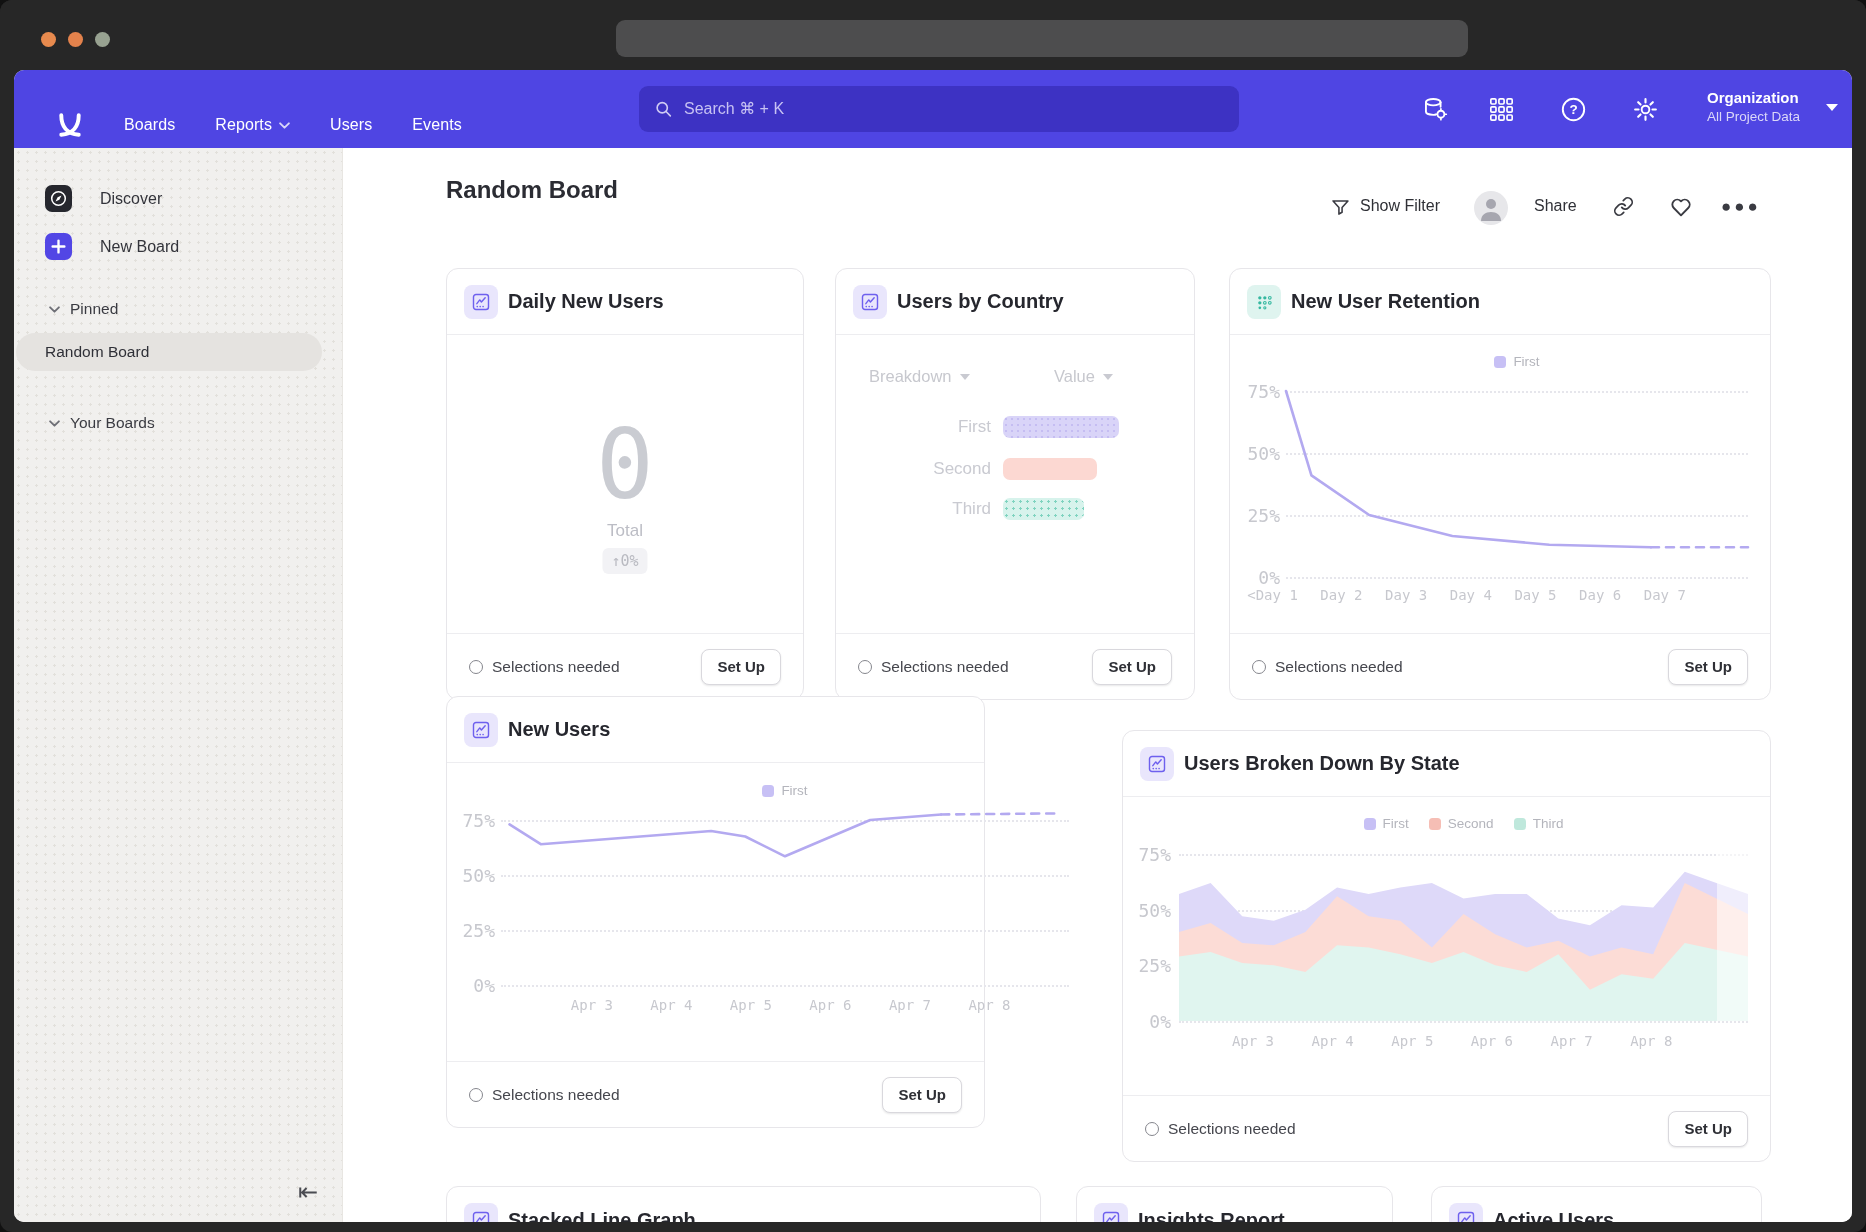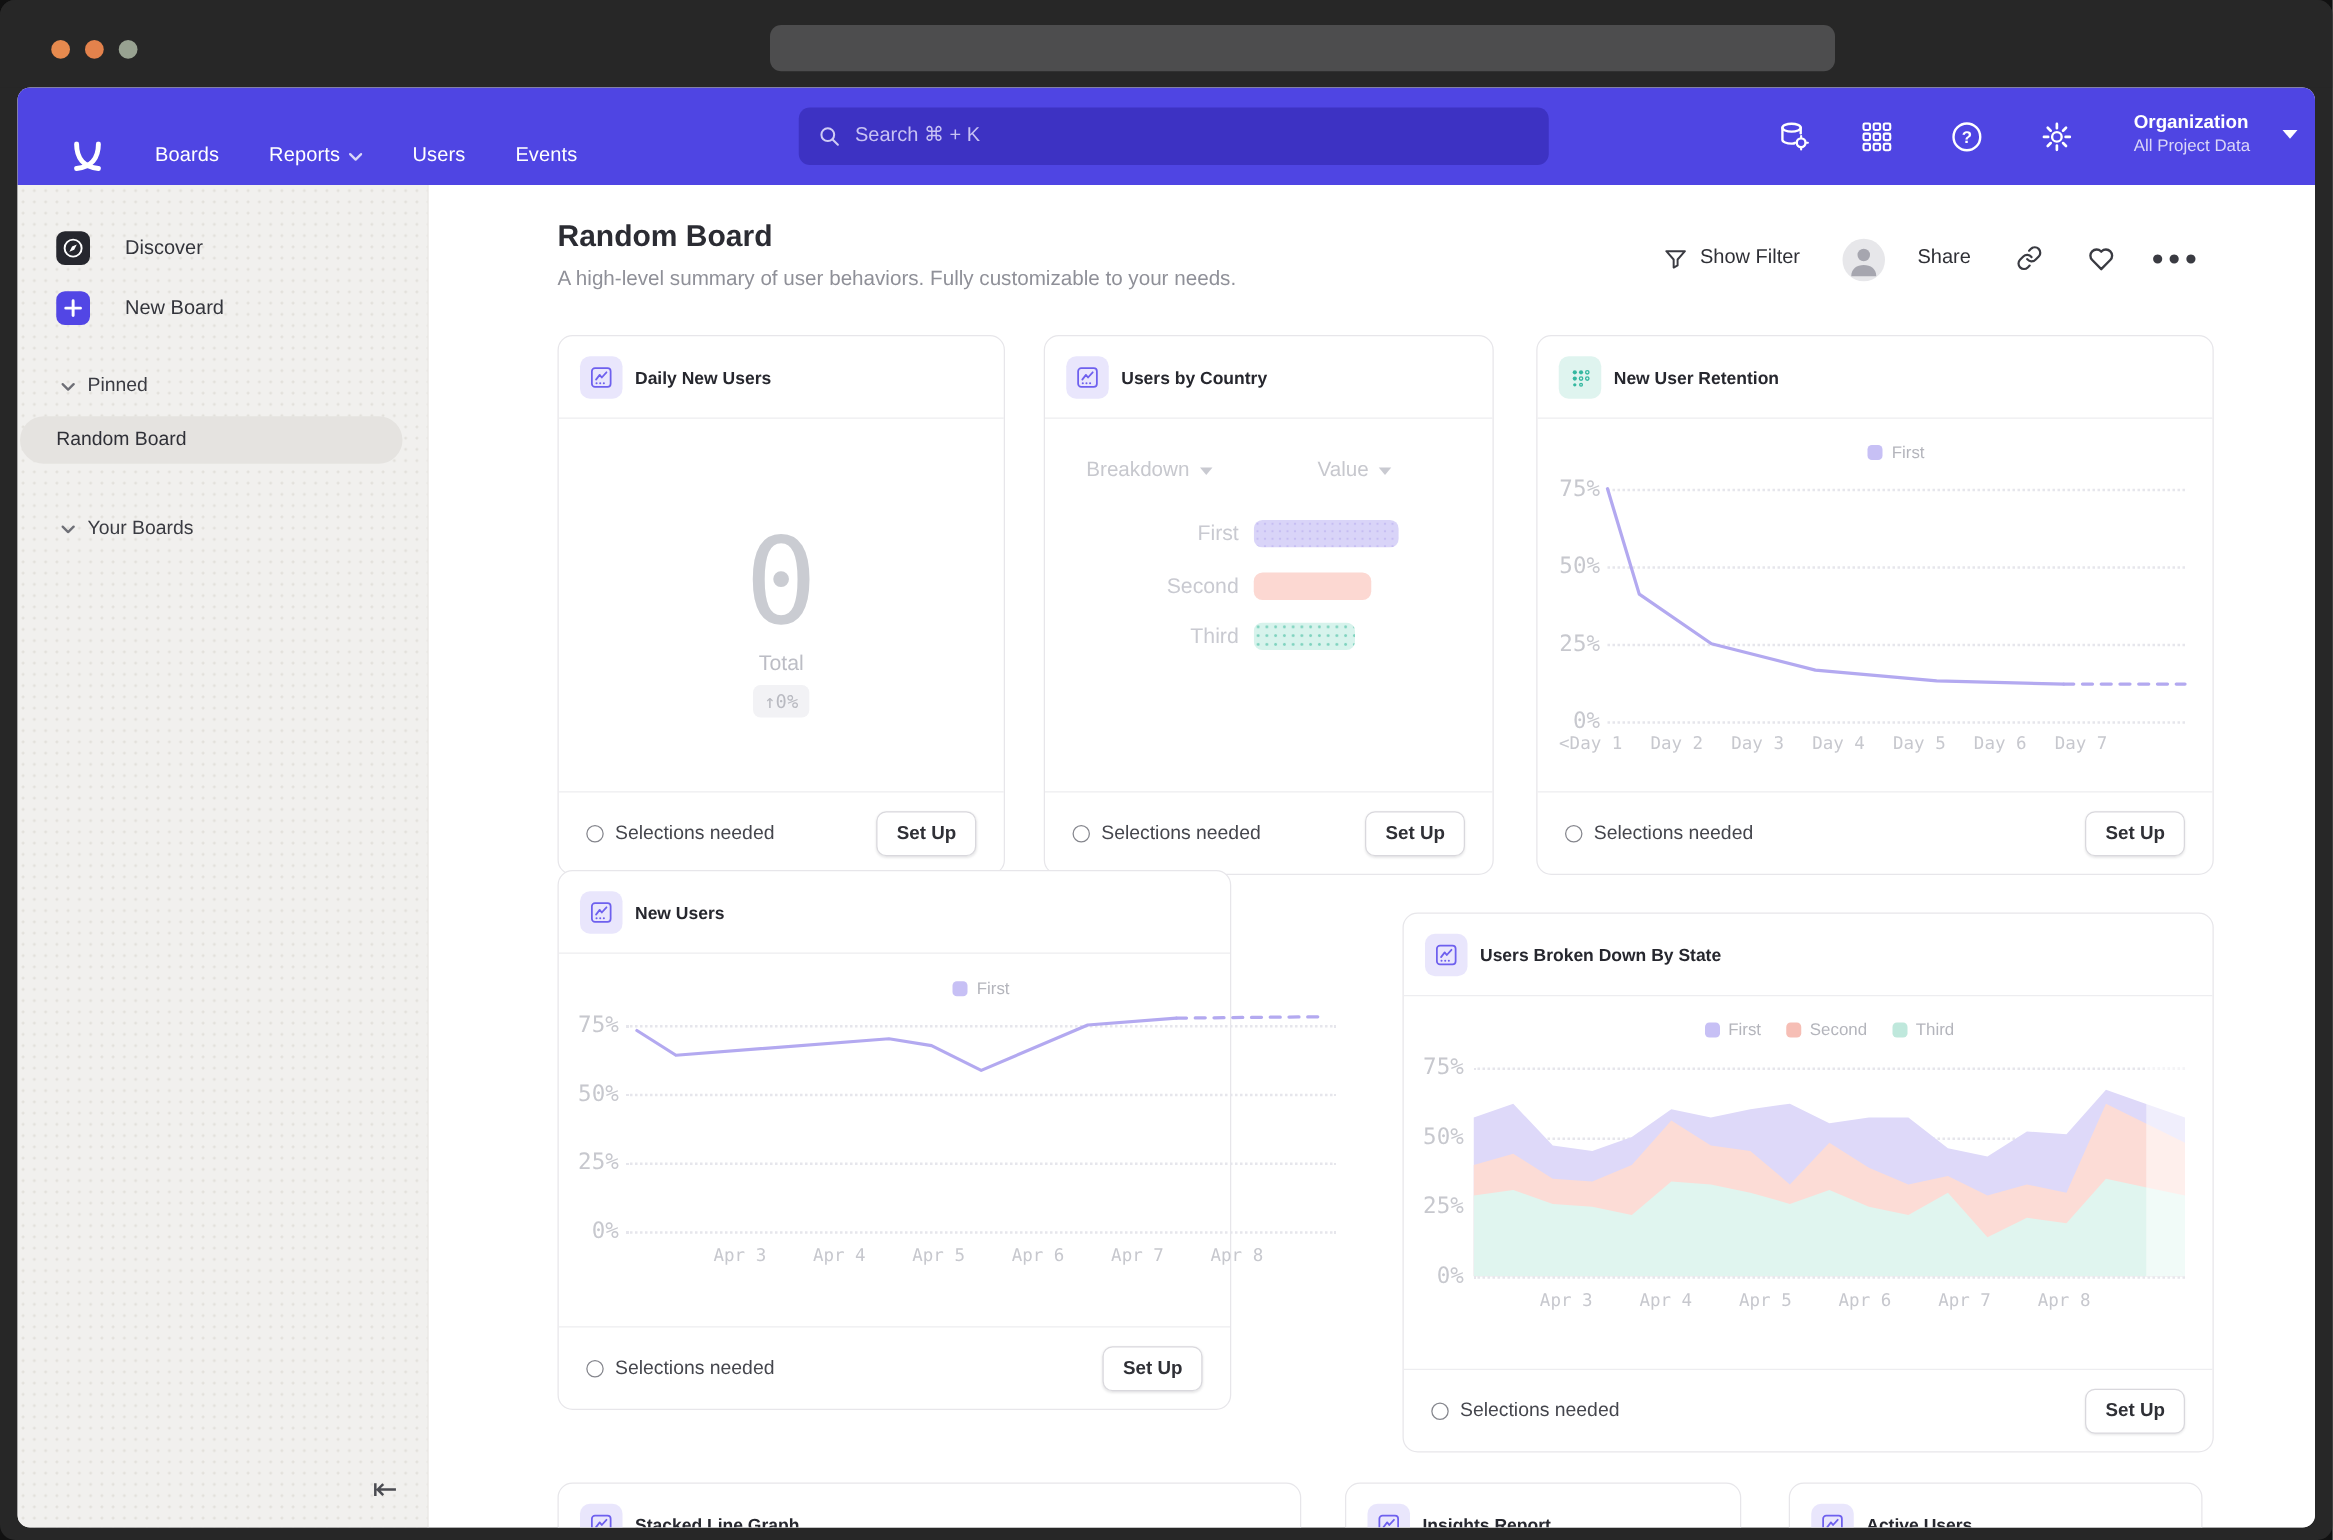--- a/index.html
+++ b/index.html
@@ -44,21 +44,21 @@
   .act{position:absolute;display:flex;gap:9px;color:#2f3036;font-size:16px;font-weight:500;cursor:pointer;}
   .ico22{width:21px;height:21px;color:#3a3b42;}
   .avatar{position:absolute;left:1131px;top:43px;width:34px;height:34px;border-radius:50%;background:#e7e7ea;overflow:hidden;cursor:pointer;}
   .dots3{position:absolute;left:1378px;top:49px;font-size:17px;letter-spacing:3px;color:#3a3b42;cursor:pointer;}
   
   .card{position:absolute;background:#fff;border:1px solid #e7e6ea;border-radius:12px;box-sizing:border-box;}
   .card-head{position:absolute;left:0;top:0;right:0;height:66px;border-bottom:1px solid #ededf0;display:flex;align-items:center;padding-left:17px;gap:10px;box-sizing:border-box;}
   .cicon{width:34px;height:34px;border-radius:8px;display:flex;align-items:center;justify-content:center;flex:0 0 auto;}
   .cicon.lav{background:#e9e6fc;color:#6e60ee;}
   .cicon.teal{background:#dff4ef;color:#35b8a0;}
-  .ctitle{font-size:14px;font-weight:700;color:#26272e;}
+  .ctitle{font-size:20px;font-weight:700;color:#26272e;}
   .card-foot{position:absolute;left:0;right:0;bottom:0;height:66px;border-top:1px solid #ededf0;display:flex;align-items:center;padding:0 22px;box-sizing:border-box;}
   .sel-circle{width:14px;height:14px;border:1.6px solid #85868d;border-radius:50%;box-sizing:border-box;margin-right:9px;flex:0 0 auto;}
   .sel-text{font-size:15.5px;color:#45464d;}
   .setup{margin-left:auto;height:36px;padding:0 15px;background:#fff;border:1px solid #d9d8dd;border-radius:8px;font-size:15px;font-weight:600;color:#2f3036;font-family:"Liberation Sans",sans-serif;box-shadow:0 1px 2px rgba(20,20,26,.10);cursor:pointer;}
   
   .big0{position:absolute;left:0;right:0;top:148px;text-align:center;font-size:96px;color:#caccd2;line-height:1;}
   .total{position:absolute;left:0;right:0;top:252px;text-align:center;font-size:17px;color:#bcbdc5;}
   .delta{position:absolute;left:50%;transform:translateX(-50%);top:279px;background:#f2f2f5;border-radius:6px;padding:4px 9px;font-size:15px;color:#b9bac1;}
   
   .ctrl{position:absolute;top:98px;display:flex;align-items:center;gap:8px;font-size:16.5px;color:#c7c8ce;cursor:pointer;}
@@ -208,21 +208,20 @@
               <polyline points="1,1 5,5 9,1" fill="none" stroke="currentColor" stroke-width="1.7" stroke-linecap="round" stroke-linejoin="round"></polyline>
             </svg>
           <span>Your Boards</span>
         </div>
 
         <span class="collapse">⇤</span>
       </div>
 
       <div class="main">
         <div class="pg-title">Random Board</div>
-        <div class="pg-sub">A high-level summary of user behaviors. Fully customizable to your needs.</div>
 
         <div class="act" style="left:987px;top:49px">
           <svg class="ico22" viewBox="0 0 24 24">
             <path d="M3.5 4.5h17l-6.7 7.6v5.4l-3.6 2v-7.4L3.5 4.5z" fill="none" stroke="currentColor" stroke-width="1.8" stroke-linejoin="round"></path>
           </svg>
           <span>Show Filter</span>
         </div>
 
         <div class="avatar">
           <svg width="34" height="34" viewBox="0 0 34 34">

